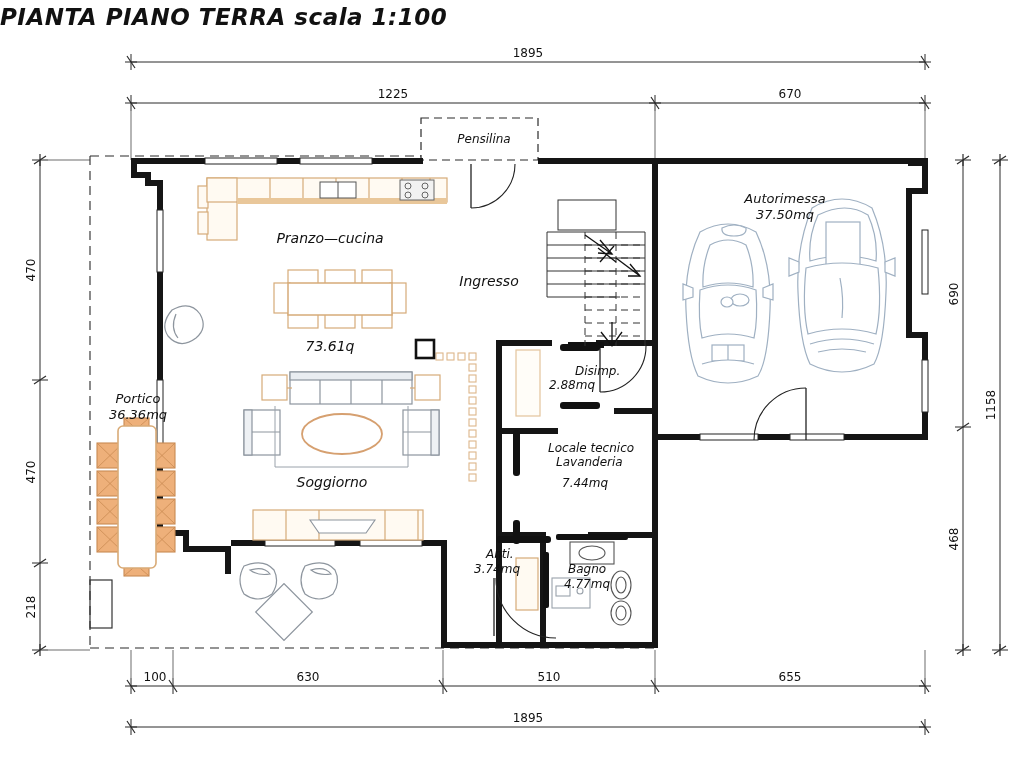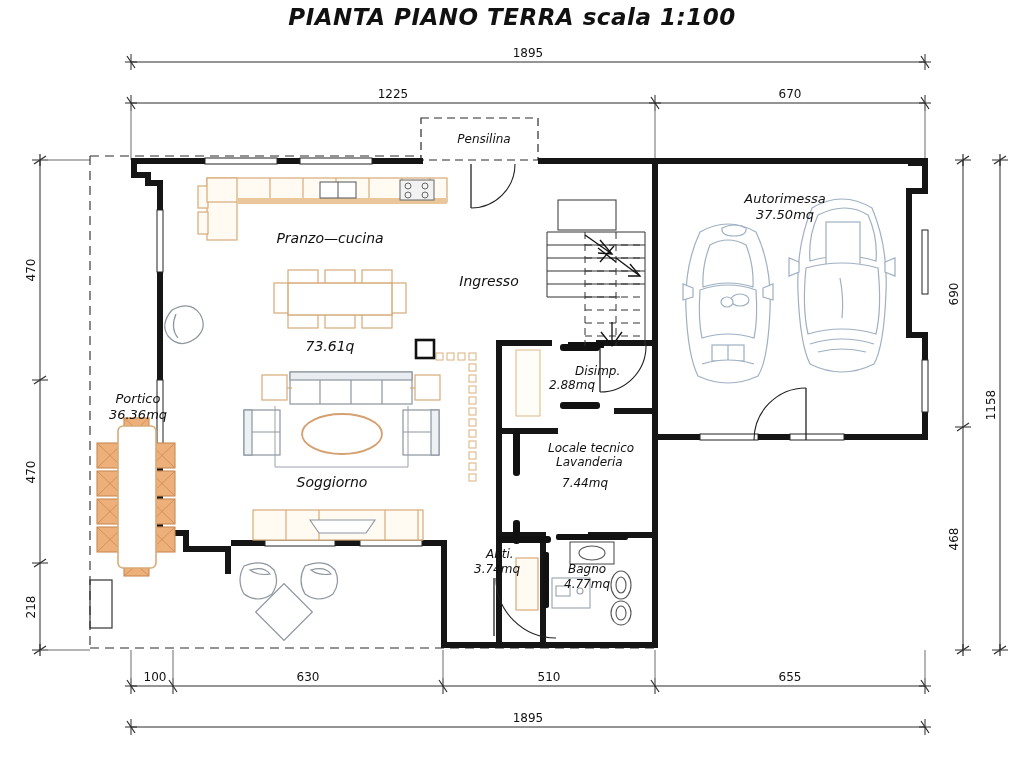--- a/index.html
+++ b/index.html
@@ -6,21 +6,21 @@
   body{width:1024px;height:768px;overflow:hidden;
        font-family:"DejaVu Sans","Liberation Sans",sans-serif;}
   #stage{position:relative;width:1024px;height:768px;background:#fff;}
   #plan{position:absolute;left:0;top:0;}
 </style>
 </head>
 <body>
 
 <div id="stage">
 
-  <div style="position:absolute;left:0;top:4px;width:1024px;text-align:center;">
+  <div style="position:absolute;left:0;top:4px;width:1024px;text-align:left;">
     <span style="font-family:'DejaVu Sans','Liberation Sans',sans-serif;font-style:italic;font-weight:bold;font-size:23px;letter-spacing:0.5px;color:#111;">PIANTA PIANO TERRA scala 1:100</span>
   </div>
 
   <svg id="plan" width="1024" height="768" viewBox="0 0 1024 768">
 
     <defs>
       <marker id="tick" markerWidth="14" markerHeight="14" refX="7" refY="7" orient="auto">
         <path d="M3,11 L11,3 M2,9 L12,9" stroke="#222" stroke-width="1.2" fill="none"></path>
       </marker>
     </defs>

